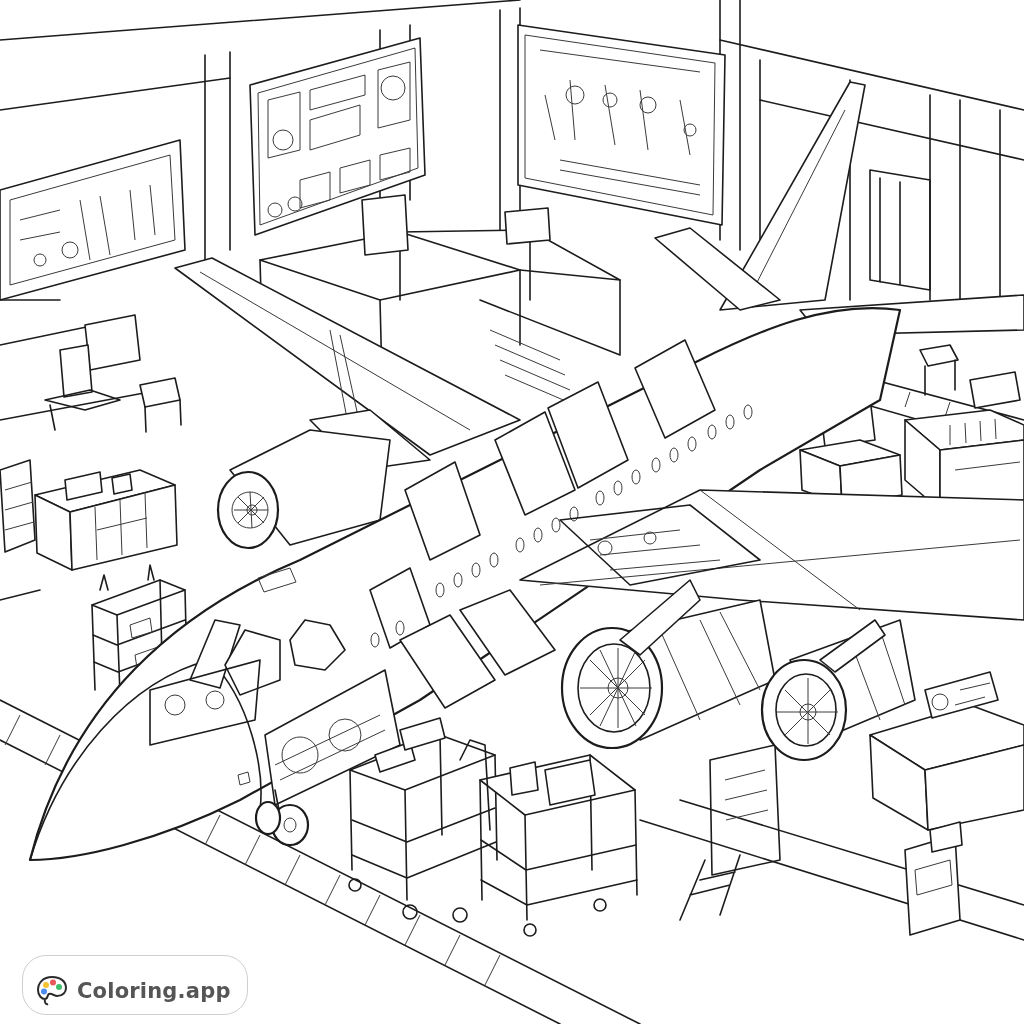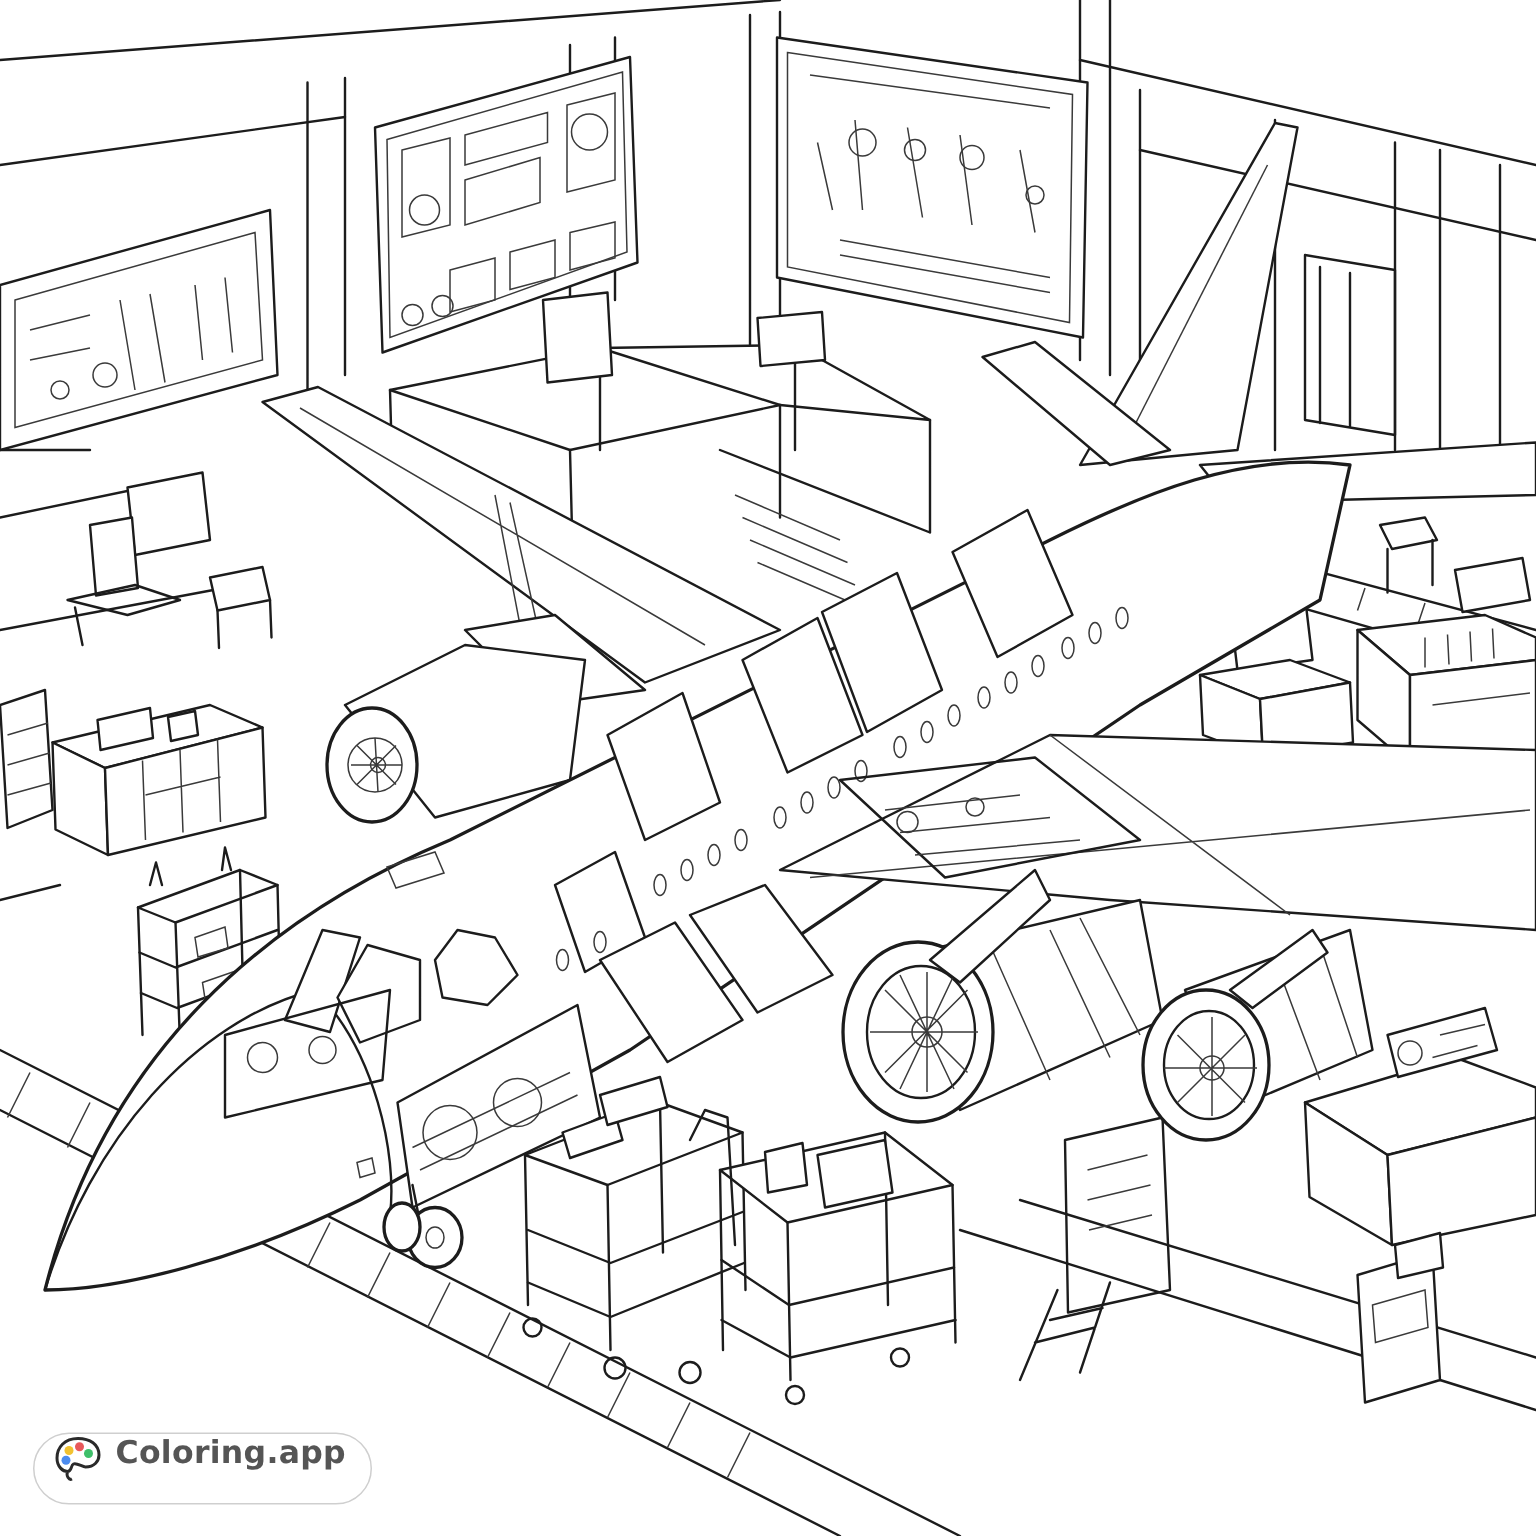--- a/index.html
+++ b/index.html
@@ -3,21 +3,21 @@
 <meta charset="utf-8">
 <style>
   html,body{margin:0;padding:0;background:#ffffff;}
   body{width:1024px;height:1024px;position:relative;overflow:hidden;font-family:"Liberation Sans",sans-serif;}
   #scene{position:absolute;left:0;top:0;width:1024px;height:1024px;}
   #scene *{vector-effect:non-scaling-stroke;}
   .ln{fill:none;stroke:#1c1c1c;stroke-width:1.6;stroke-linejoin:round;stroke-linecap:round;}
   .lt{fill:none;stroke:#3a3a3a;stroke-width:1;}
   .lk{fill:#fff;stroke:#1c1c1c;stroke-width:2.2;stroke-linejoin:round;}
   .wf{fill:#fff;stroke:#1c1c1c;stroke-width:1.6;stroke-linejoin:round;}
-  .badge{position:absolute;left:22px;top:955px;height:46px;padding:0 16px 0 12px;border:1.5px solid #cfcfcf;border-radius:24px;background:#fff;display:flex;align-items:flex-start;gap:8px;}
+  .badge{position:absolute;left:22px;top:955px;height:46px;padding:12px 16px 0 12px;border:1.5px solid #cfcfcf;border-radius:24px;background:#fff;display:flex;align-items:center;gap:8px;}
   .badge-text{font-family:"DejaVu Sans","Liberation Sans",sans-serif;font-weight:bold;font-size:21px;color:#555;letter-spacing:0.2px;}
   .palette{width:34px;height:34px;}
 </style>
 </head>
 <body>
 
 <svg id="scene" viewBox="0 0 1024 1024" xmlns="http://www.w3.org/2000/svg">
 
   <g>
     <path class="ln" d="M0 40 L520 0 M0 110 L230 78 M0 300 L60 300"></path>

